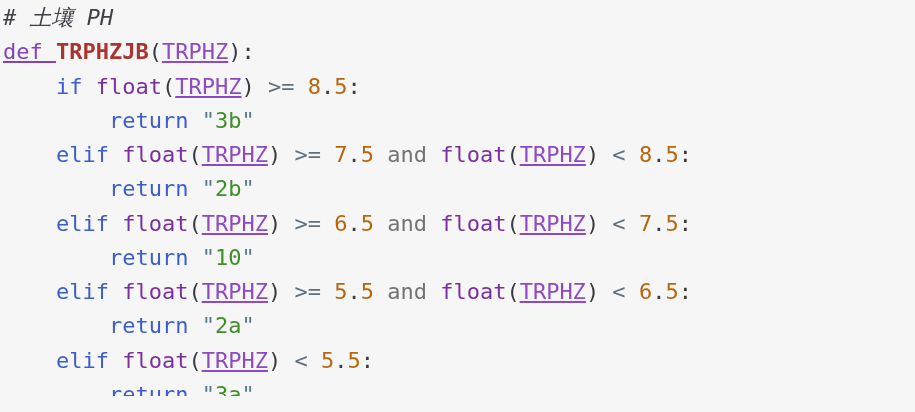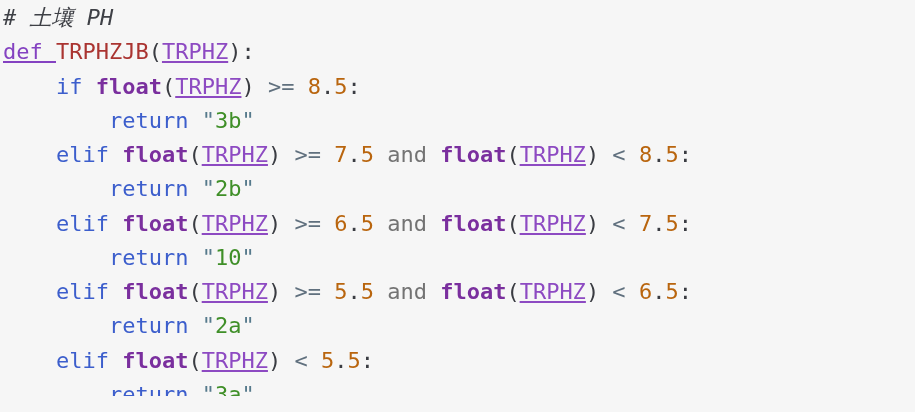--- a/index.html
+++ b/index.html
@@ -21,22 +21,22 @@
     font-size: 22px;
     line-height: 34.25px;
     white-space: pre;
     color: var(--c-default, #3a3c42);
   }
   .code-line { height: 34.25px; }
   .tok-default            { color: var(--c-default); }
   .tok-comment            { color: var(--c-comment); font-style: italic; }
   .tok-keyword            { color: var(--c-keyword); }
   .tok-definition_keyword { color: var(--c-definition_keyword); text-decoration: underline; }
-  .tok-builtin            { color: var(--c-builtin); font-weight: bold; }
-  .tok-function_name      { color: var(--c-function_name); font-weight: normal; }
+  .tok-builtin            { color: var(--c-builtin); font-weight: normal; }
+  .tok-function_name      { color: var(--c-function_name); font-weight: bold; }
   .tok-variable           { color: var(--c-variable); text-decoration: underline; }
   .tok-number             { color: var(--c-number); }
   .tok-operator           { color: var(--c-operator); }
   .tok-logical_word       { color: var(--c-logical_word); }
   .tok-quote              { color: var(--c-quote); }
   .tok-string             { color: var(--c-string); }
 </style>
 </head>
 <body>
 

